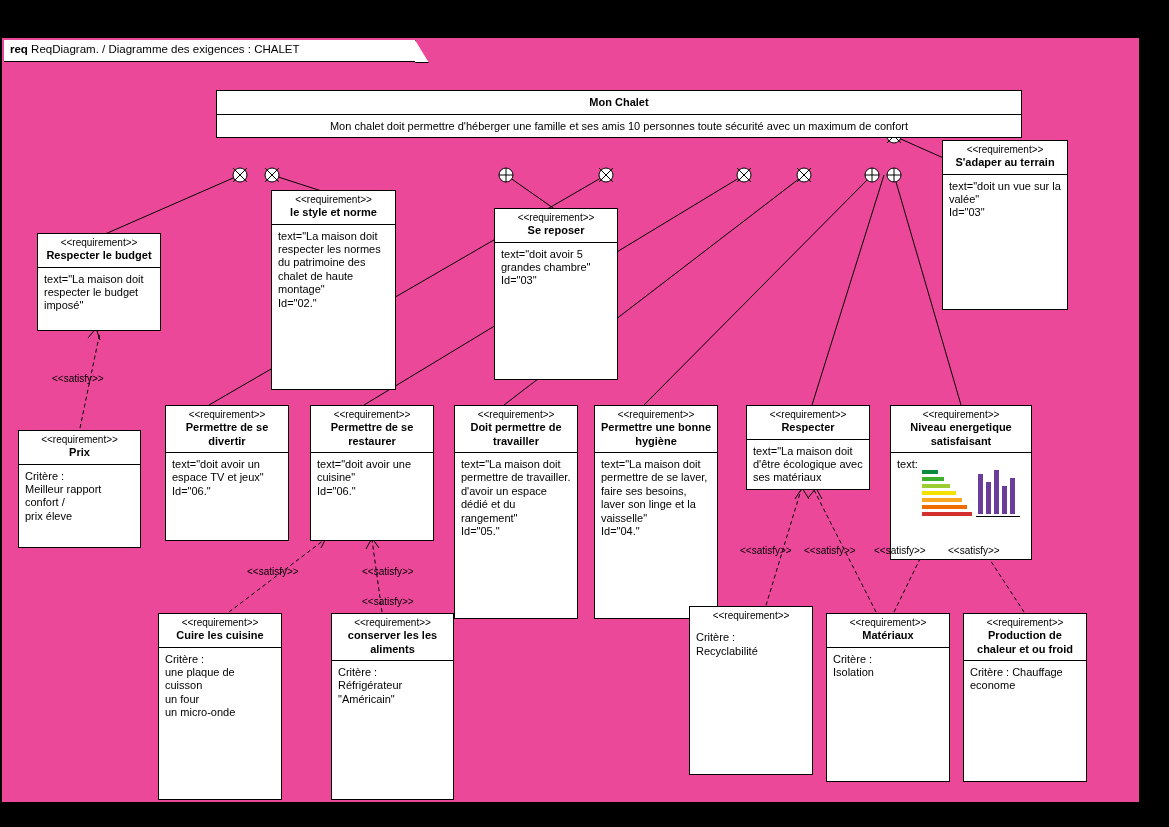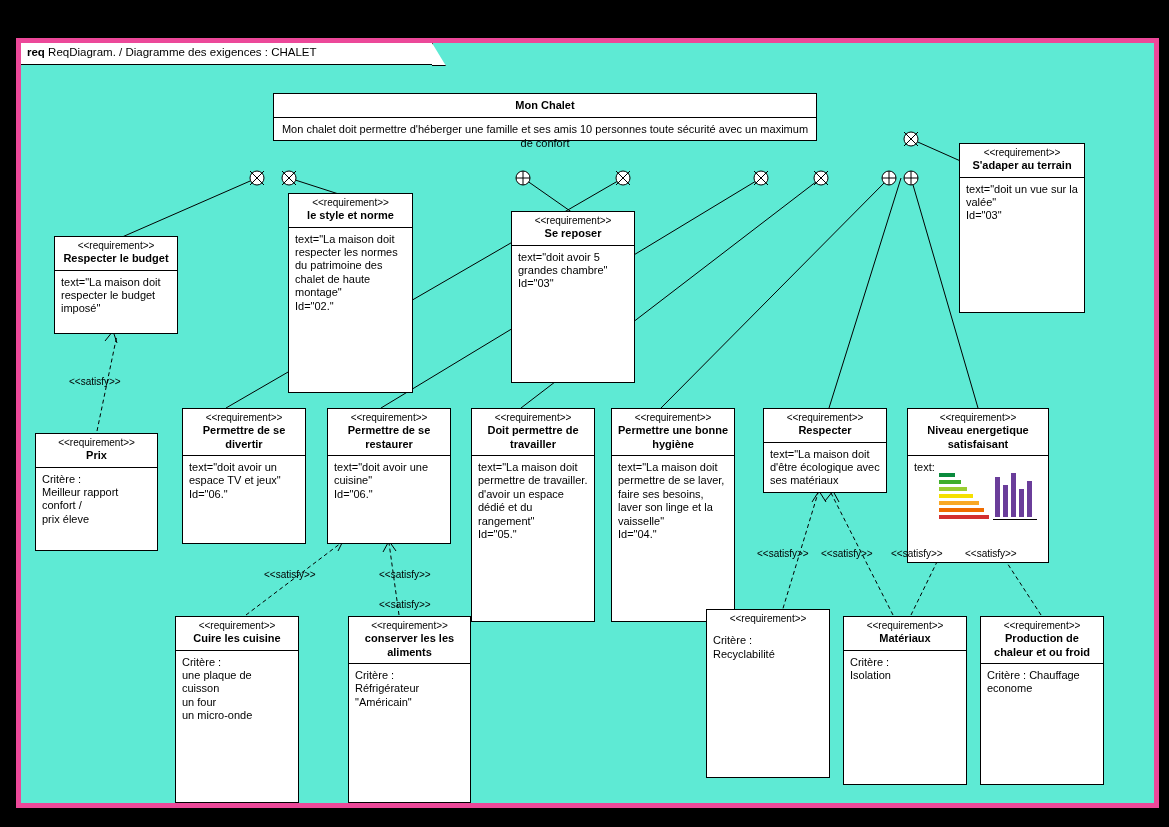--- a/index.html
+++ b/index.html
@@ -2,22 +2,22 @@
 <html><head>
 <meta charset="utf-8">
 <style>
   html,body{margin:0;padding:0;background:#000;}
   #root{
     position:relative;width:1169px;height:827px;background:#000;
     font-family:"Liberation Sans", sans-serif;
     overflow:hidden;
   }
   #canvas{
-    position:absolute;left:16px;top:38px;width:1133px;height:760px;
-    background:#5eead4;border:5px solid #ec4899;
+    position:absolute;left:2px;top:38px;width:1133px;height:760px;
+    background:#ec4899;border:2px solid #ec4899;
   }
   
   .frame-tab{
     position:absolute;left:0px;top:0px;height:22px;width:412px;
     border-right:1px solid #000;border-bottom:1px solid #000;
     box-sizing:border-box;background:#fff;
   }
   .frame-tab:after{
     content:"";position:absolute;right:-14px;top:0;width:14px;height:22px;
     border-bottom:1px solid #000;
@@ -144,21 +144,21 @@
         <path d="M92,288 l-8,10 M92,288 l4,12"></path>
         <path d="M322,498 l-11,2 M322,498 l-5,10"></path>
         <path d="M368,498 l-6,11 M368,498 l7,10"></path>
         <path d="M798,448 l-7,11 M798,448 l7,11"></path>
         <path d="M812,448 l-8,10 M812,448 l6,11"></path>
         <path d="M936,478 l-8,10 M936,478 l6,11"></path>
         <path d="M959,478 l-8,10 M959,478 l6,11"></path>
       </g>
     </svg>
 
-    <div class="node" style="left:212px;top:50px;width:544px;height:48px;margin-left:40px;">
+    <div class="node" style="left:212px;top:50px;width:806px;height:48px;">
       <div class="hdr plain">Mon Chalet</div>
       <div class="body" style="text-align:center;">Mon chalet  doit permettre d'héberger une famille et ses amis  10 personnes toute sécurité avec un maximum de confort</div>
     </div>
 
     <div class="node" style="left:938px;top:100px;width:126px;height:170px;">
       <div class="hdr">
         <span class="ster">&lt;&lt;requirement&gt;&gt;</span>
         <span class="nm">S'adaper au terrain</span>
       </div>
       <div class="body">text="doit un vue  sur la valée"

